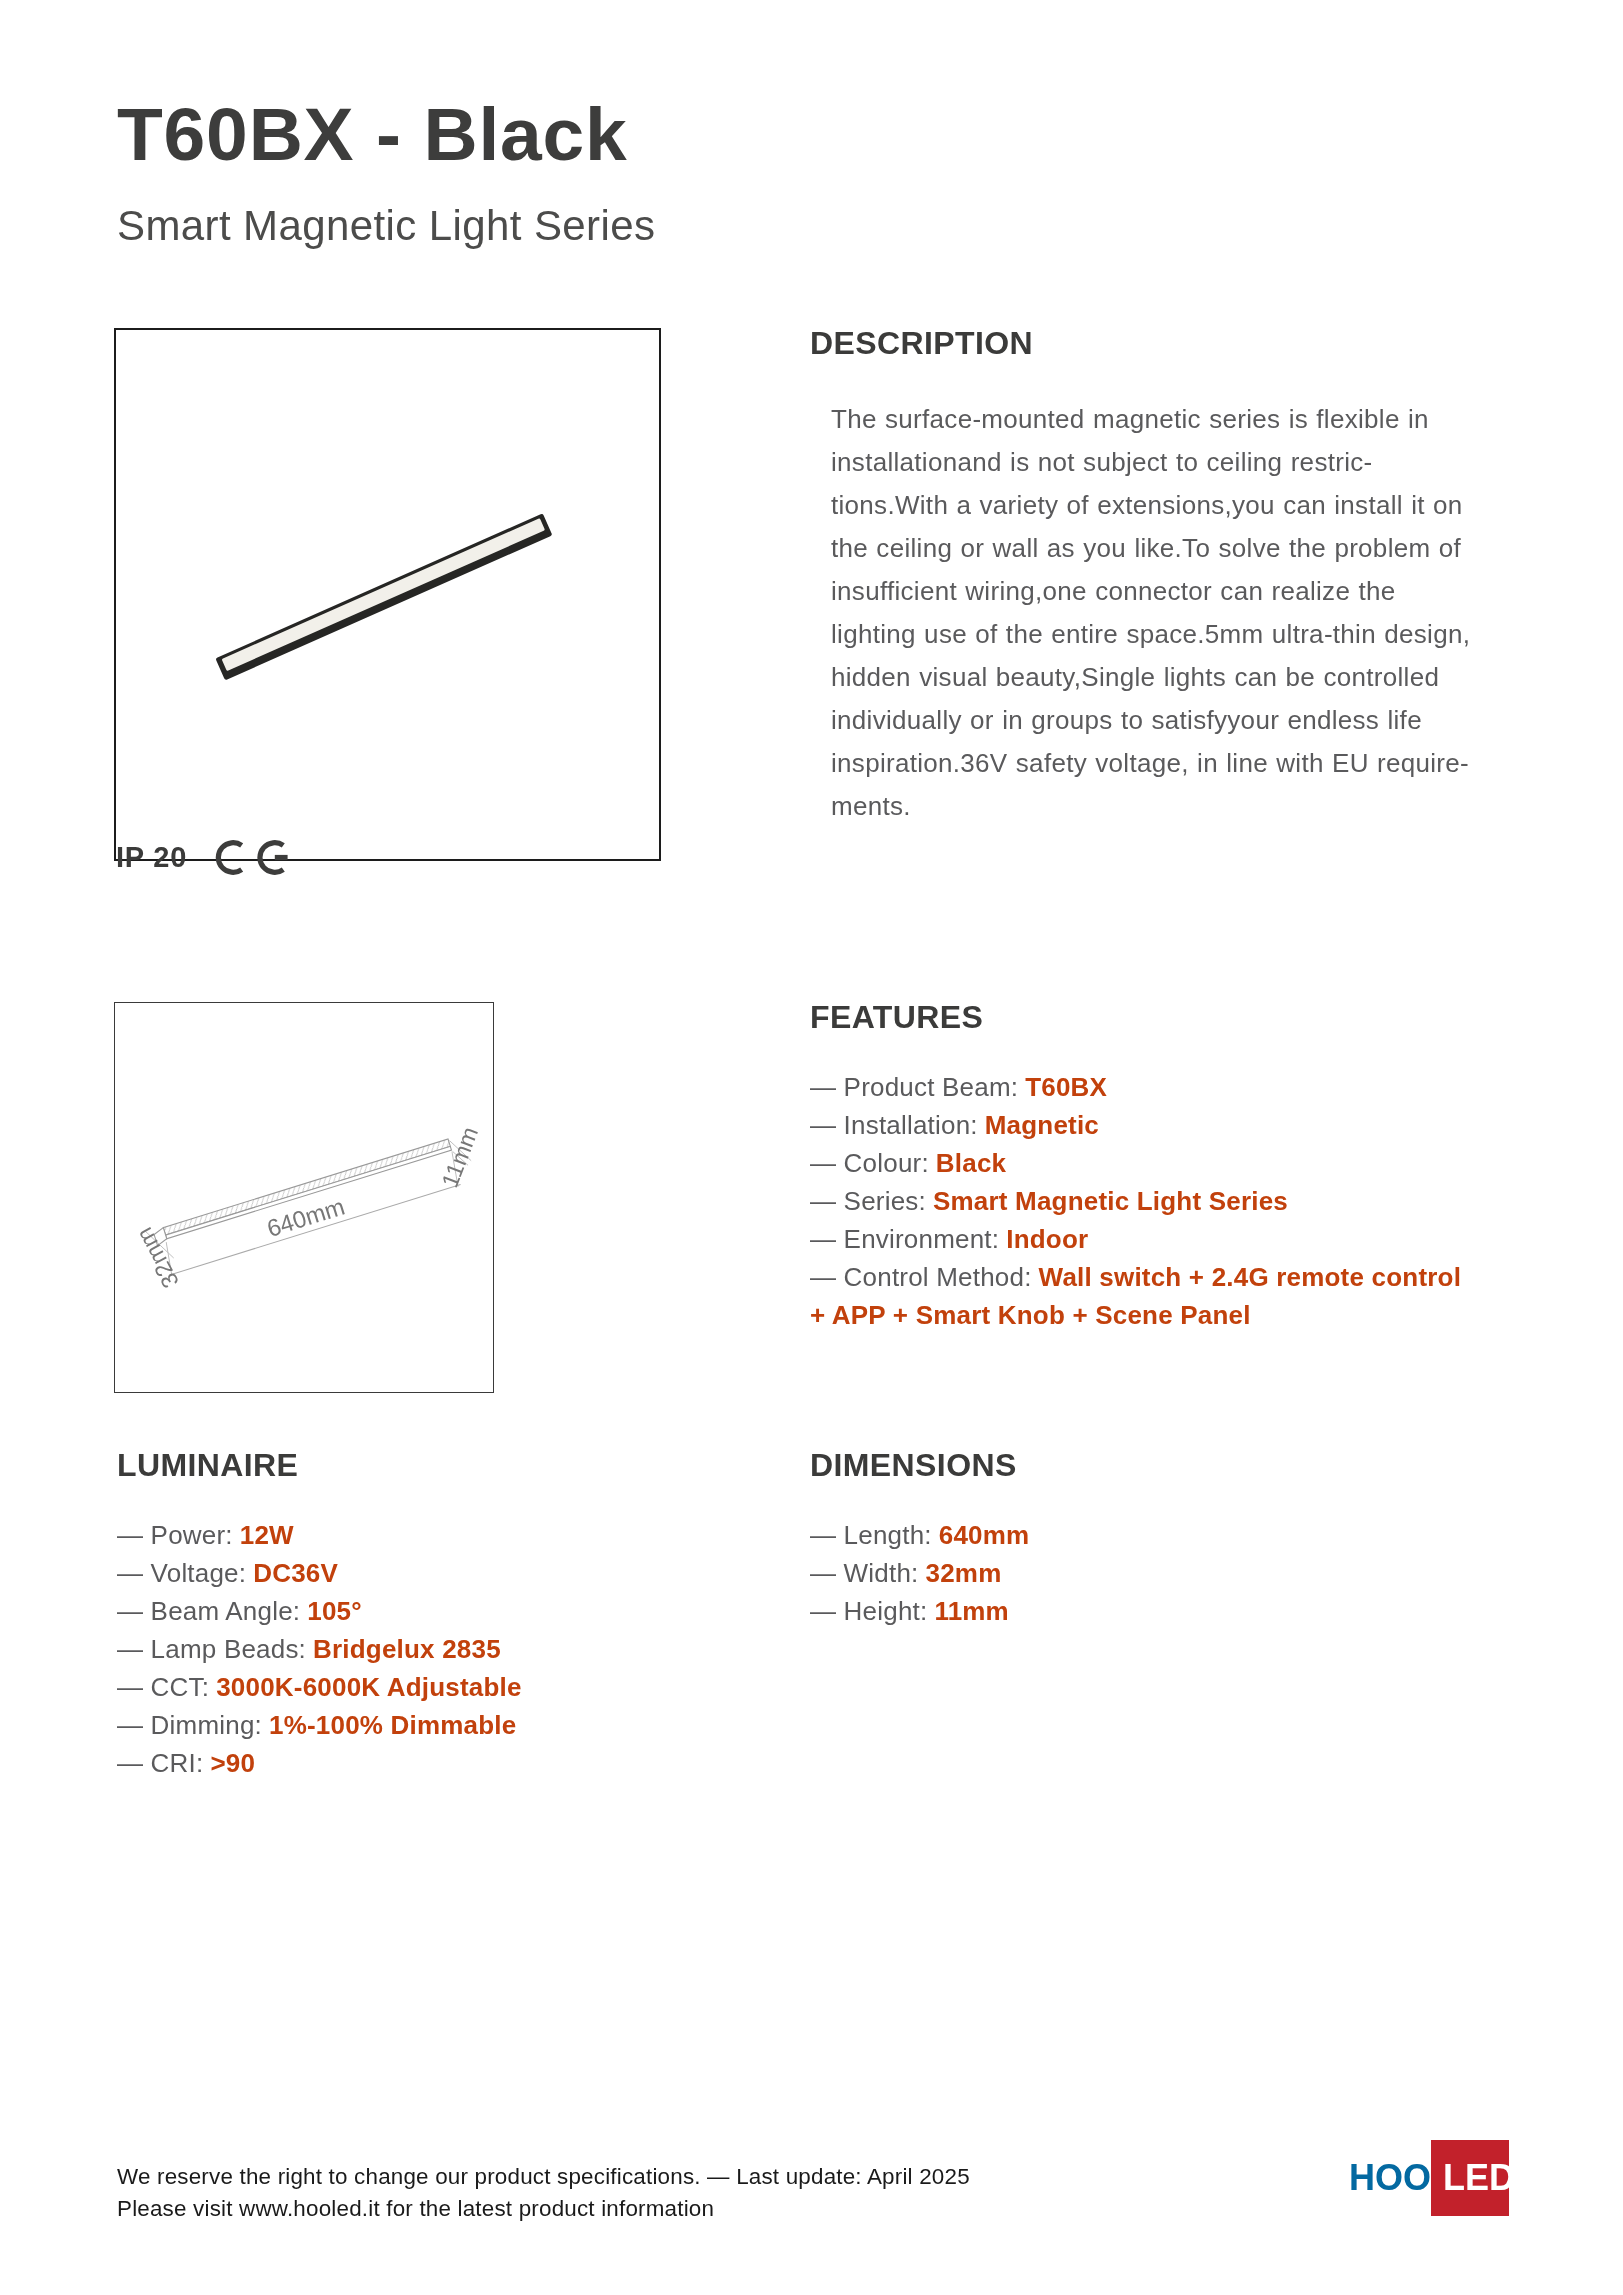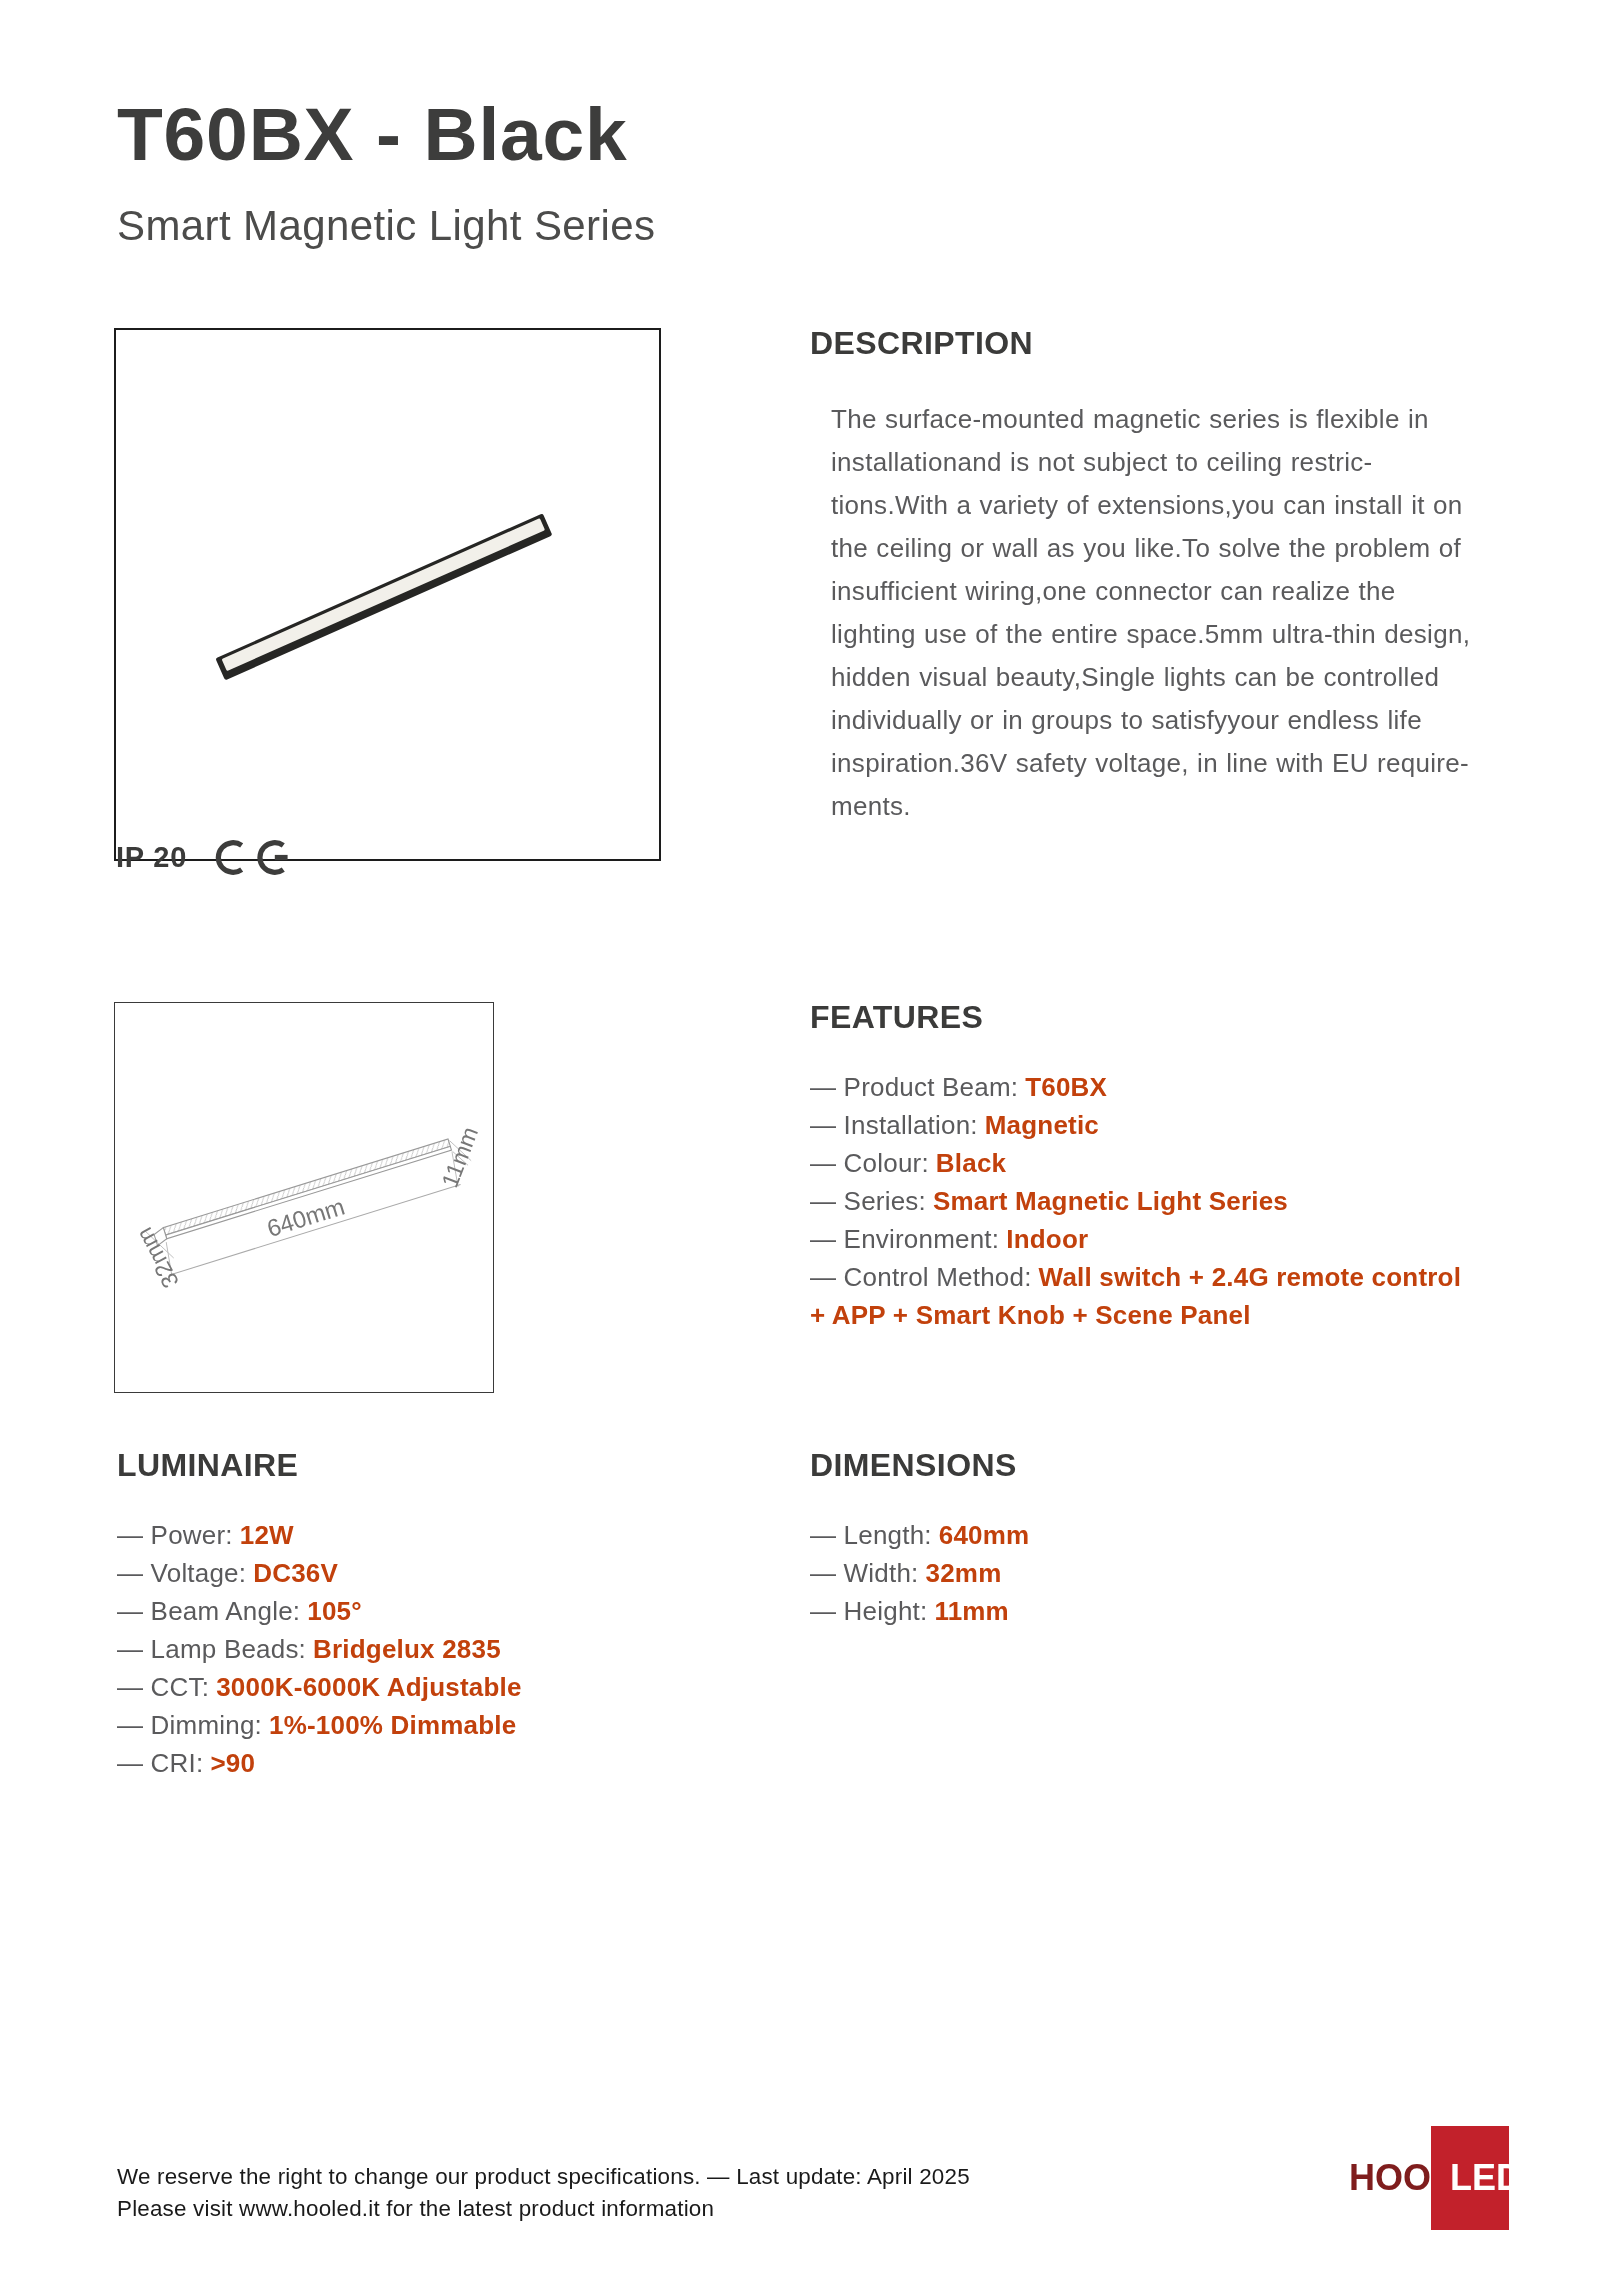--- a/index.html
+++ b/index.html
@@ -75,23 +75,23 @@
   }
 
   .brand-logo {
     left: 1349px; top: 2138px; height: 80px;
     display: flex; align-items: center;
   }
   .logo-hoo {
     font-size: 36px; font-weight: 700; letter-spacing: 0px;
   }
   .logo-square {
-    width: 78px; height: 104px;
+    width: 78px; height: 76px;
     display: flex; align-items: center;
-    box-sizing: border-box; padding-left: 19px;
+    box-sizing: border-box; padding-left: 12px;
   }
   .logo-led {
     font-size: 36px; font-weight: 700; color: #ffffff; letter-spacing: 0px;
   }
 </style>
 </head>
 <body>
 
 <div class="abs page-title">T60BX - Black</div>
 <div class="abs page-subtitle">Smart Magnetic Light Series</div>
@@ -186,18 +186,18 @@
     <div class="spec-item"><span class="spec-label">— Height:</span><span class="spec-value">11mm</span></div>
   </div>
 </div>
 
 <div class="abs footer-text">
   <div>We reserve the right to change our product specifications. — Last update: April 2025</div>
   <div>Please visit www.hooled.it for the latest product information</div>
 </div>
 
 <div class="abs brand-logo">
-  <span class="logo-hoo" id="logoHoo" style="color: #7f1d1d;">HOO</span>
+  <span class="logo-hoo" id="logoHoo" style="color: #0369a1;">HOO</span>
   <div class="logo-square" id="logoSquare" style="background: rgb(194, 33, 43);">
     <span class="logo-led">LED</span>
   </div>
 </div>
 
 
 </body></html>

